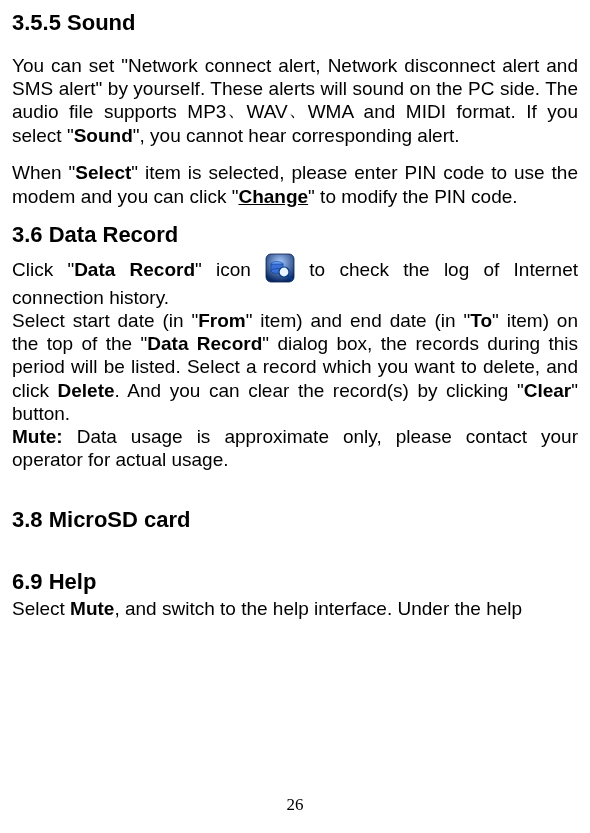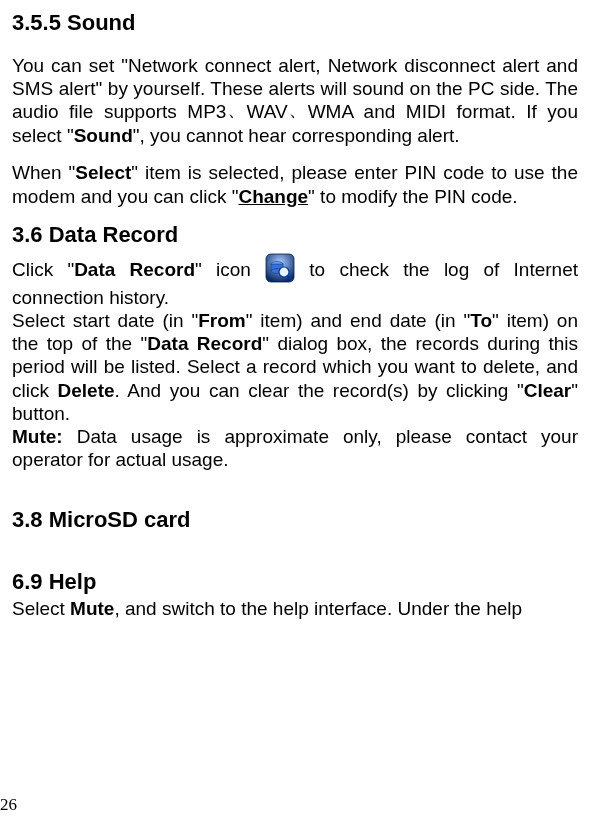--- a/index.html
+++ b/index.html
@@ -54,20 +54,21 @@
     position: relative;
     top: -2px;
     margin: 0 1px;
     font-size: 18px;
   }
   .page-num {
     position: absolute;
     bottom: 18px;
     left: 0;
     width: 100%;
+    text-align: center;
     font-size: 17px;
     font-family: "Times New Roman", serif;
   }
 </style>
 </head>
 <body>
 
 <div class="page">
 
   <div class="h-section">3.5.5 Sound</div>

